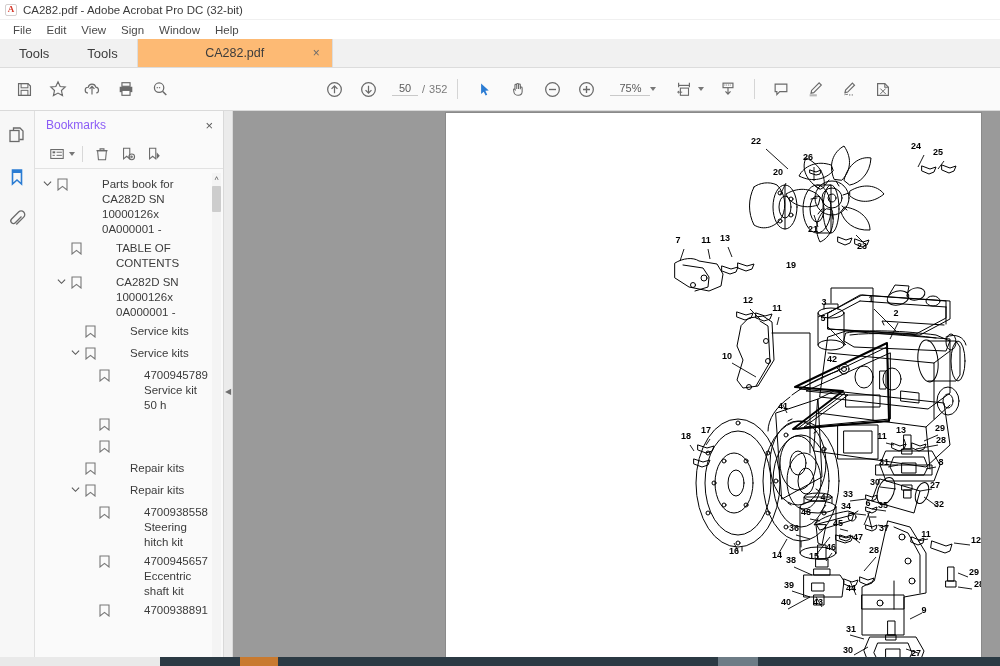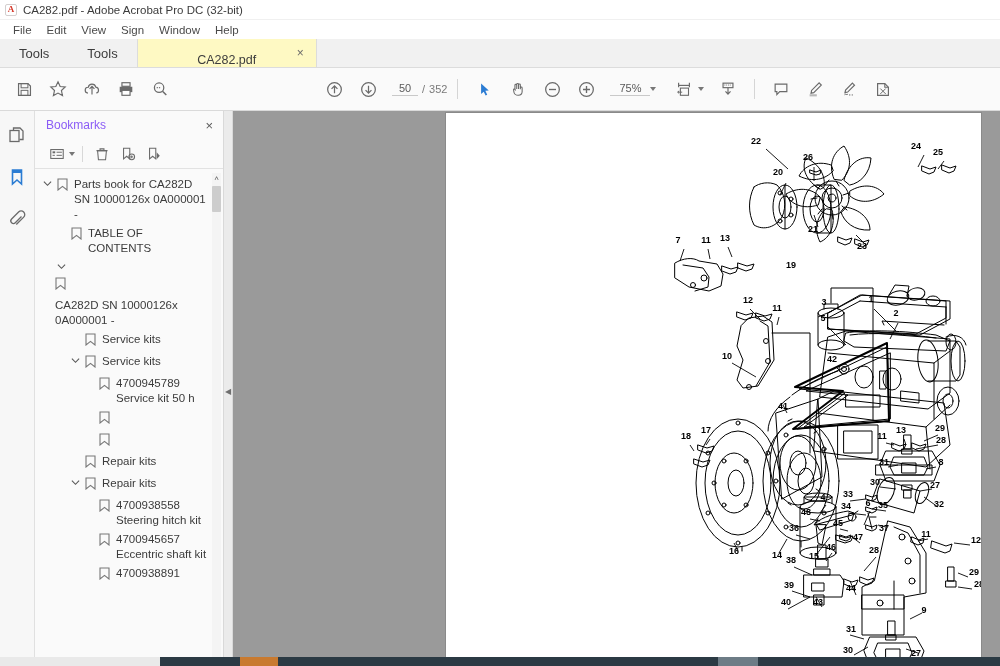--- a/index.html
+++ b/index.html
@@ -38,21 +38,21 @@
   
   .tabstrip {
     height: 29px; background:#f1f1f1; display:flex; align-items:stretch;
     border-bottom: 1px solid #dcdcdc;
   }
   .topbtn {
     display:flex; align-items:center; padding: 0 19px;
     font-size: 13px; color:#3c3c3c; cursor:pointer;
   }
   .doctab {
-    width: 180px; background:#fef9c3; display:flex; align-items:flex-end;
+    width: 196px; background:#fdba74; display:flex; align-items:center;
     justify-content:center; position:relative;
     border-left:1px solid #dcdcdc; border-right:1px solid #dcdcdc;
     font-size: 12.5px; color:#3c3c3c; cursor:pointer;
   }
   .doctab .close {
     position:absolute; right:12px; top:50%; transform:translateY(-50%);
     font-size: 12px; color:#6b6b6b; cursor:pointer; line-height:1;
   }
   .tabfill { flex:1; background:#f1f1f1; }
 
@@ -123,21 +123,21 @@
   .bmsep { width:1px;height:16px;background:#d8d8d8;margin:0 5px; }
 
   .bmtree { flex:1; overflow:hidden; position:relative; padding-top:6px; }
   .bmrow {
     display:flex; align-items:flex-start; gap:4px; padding: 2px 14px 2px 0;
     cursor:pointer; font-size:11.5px; color:#3b3b3b; line-height:15px;
   }
   .bm-tw { width:12px; flex:0 0 12px; display:flex; justify-content:center;
            padding-top:2px; }
   .bm-ic { width:13px; flex:0 0 13px; padding-top:1px; }
-  .bm-lb { flex:1; }
+  .bm-lb { flex:1;margin-left:28px; }
 
   .bmscroll {
     position:absolute; right:2px; top:4px; width:9px; bottom:4px;
     background:#f4f4f4;
   }
   .bmthumb { position:absolute; right:2px; width:9px; background:#cdcdcd;
              border-radius:1px; }
   .bmarrow { position:absolute; right:2px; width:9px; height:11px;
              display:flex;align-items:center;justify-content:center;
              font-size:8px;color:#5d5d5d; cursor:pointer; }
@@ -395,21 +395,21 @@
               </svg></span>
             <span class="bm-lb">Parts book for CA282D SN 10000126x 0A000001 -</span>
           </div>
           <div class="bmrow" style="padding-left: 20px;">
             <span class="bm-tw"></span>
             <span class="bm-ic"><svg width="11" height="13" viewBox="0 0 11 13">
                 <path d="M1 1h9v11l-4.5-3.6L1 12z" fill="none" stroke="#777" stroke-width="1.1"></path>
               </svg></span>
             <span class="bm-lb">TABLE OF CONTENTS</span>
           </div>
-          <div class="bmrow" style="padding-left: 20px; flex-direction: column;">
+          <div class="bmrow" style="padding-left: 20px;">
             <span class="bm-tw">
               <svg width="9" height="9" viewBox="0 0 10 10">
                 <path d="M1 3l4 4 4-4" fill="none" stroke="#555" stroke-width="1.2"></path>
               </svg>
             </span>
             <span class="bm-ic"><svg width="11" height="13" viewBox="0 0 11 13">
                 <path d="M1 1h9v11l-4.5-3.6L1 12z" fill="none" stroke="#777" stroke-width="1.1"></path>
               </svg></span>
             <span class="bm-lb">CA282D SN 10000126x 0A000001 -</span>
           </div>

